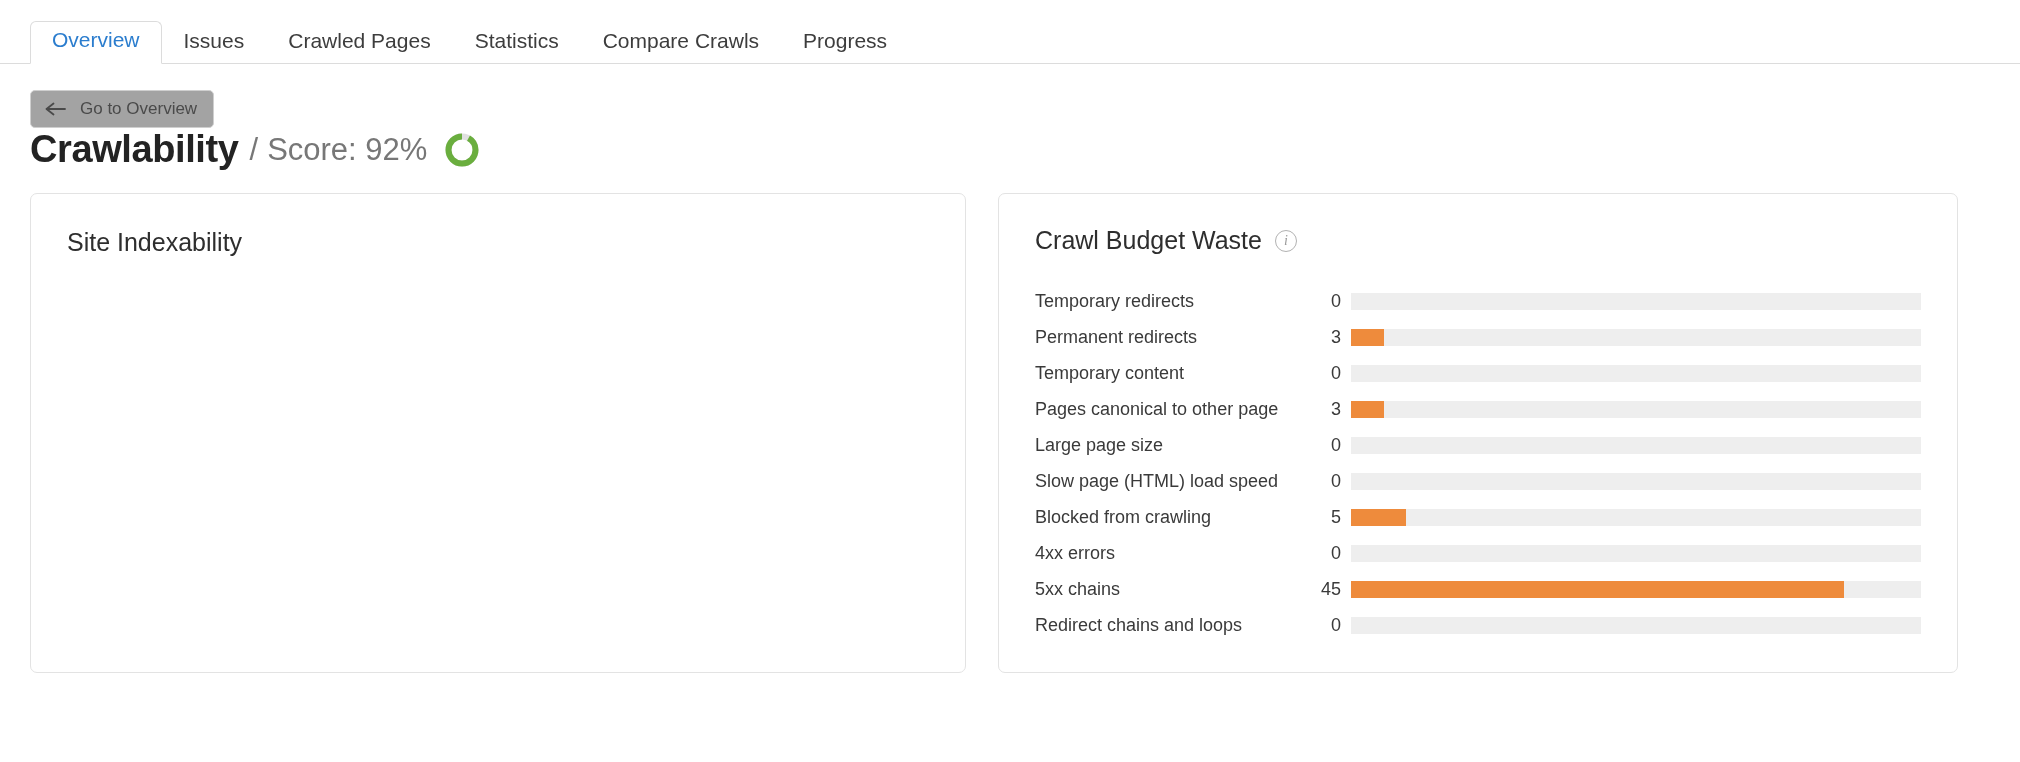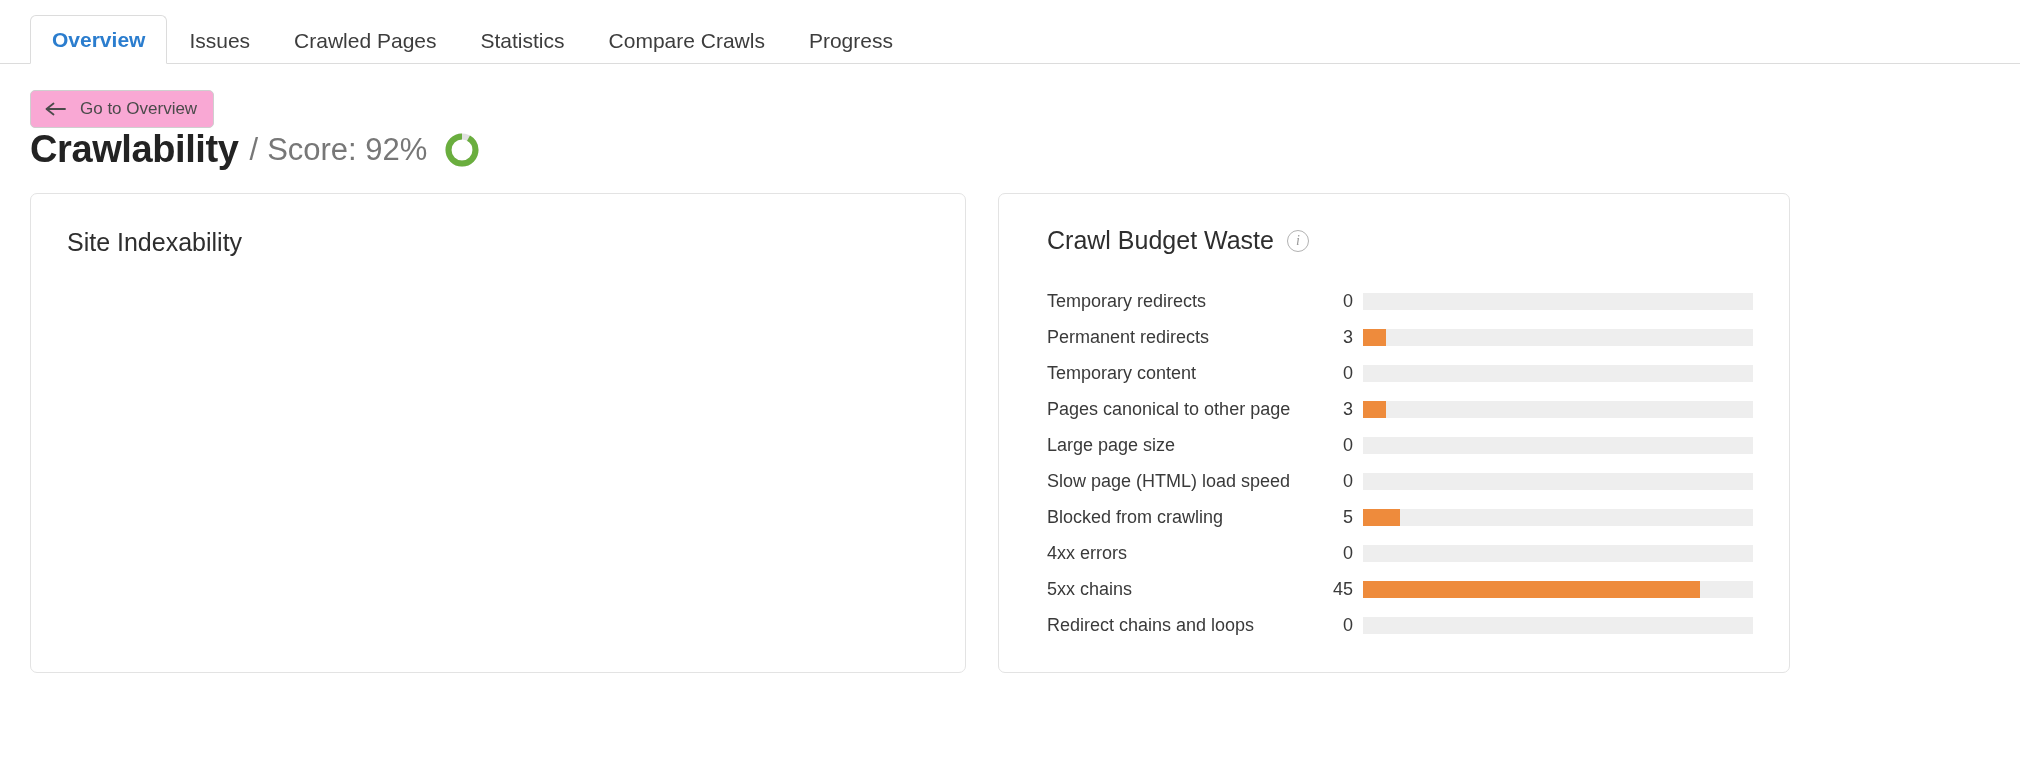--- a/index.html
+++ b/index.html
@@ -26,41 +26,41 @@
     color: #3d3d3d;
     padding: 14px 22px 13px 22px;
     line-height: 1;
     cursor: pointer;
     white-space: nowrap;
     position: relative;
     top: 1px;
   }
   .tab.active {
     color: #2b7dce;
-    font-weight: bold;
+    font-weight: normal;
     background: #ffffff;
     border: 1px solid #dcdcdc;
     border-bottom: 1px solid #ffffff;
     border-radius: 6px 6px 0 0;
-    padding: 13px 21px 13px 21px;
+    padding: 7px 21px 13px 21px;
   }
 
   
   .page-pad { padding: 0 30px; }
 
   .back-btn {
     margin-top: 26px;
     display: inline-flex;
     align-items: center;
     gap: 12px;
     height: 38px;
     padding: 0 16px 0 13px;
     border: 1px solid #cfcfcf;
     border-radius: 5px;
-    background: #f9a8d4;
+    background: #a3a3a3;
     font-size: 17px;
     color: #4a4a4a;
     cursor: pointer;
   }
   .back-btn .arrow { display: inline-flex; align-items: center; }
 
   
   .title-row {
     display: flex;
     align-items: center;
@@ -89,21 +89,21 @@
     display: flex;
     gap: 32px;
     align-items: stretch;
   }
   .card {
     border: 1px solid #e3e3e3;
     border-radius: 7px;
     background: #ffffff;
   }
   .card-left  { width: 936px; height: 480px; }
-  .card-right { width: 792px; height: 480px; padding-left: 12px; }
+  .card-right { width: 960px; height: 480px; }
 
   .card-title {
     font-size: 25px;
     color: #2e2e2e;
     padding: 34px 0 0 36px;
   }
   .card-title-right {
     font-size: 25px;
     color: #2e2e2e;
     padding: 32px 0 0 36px;

